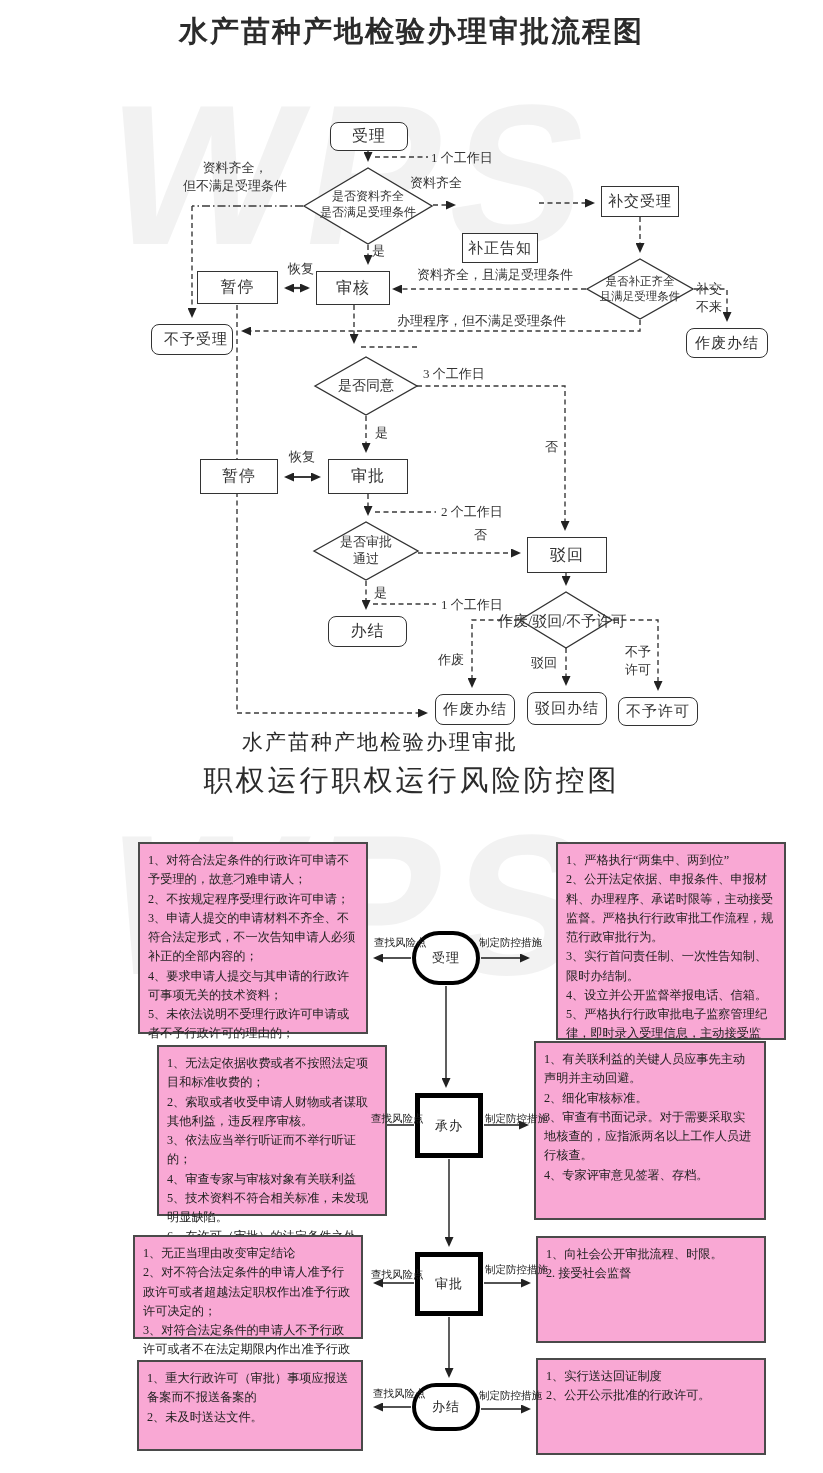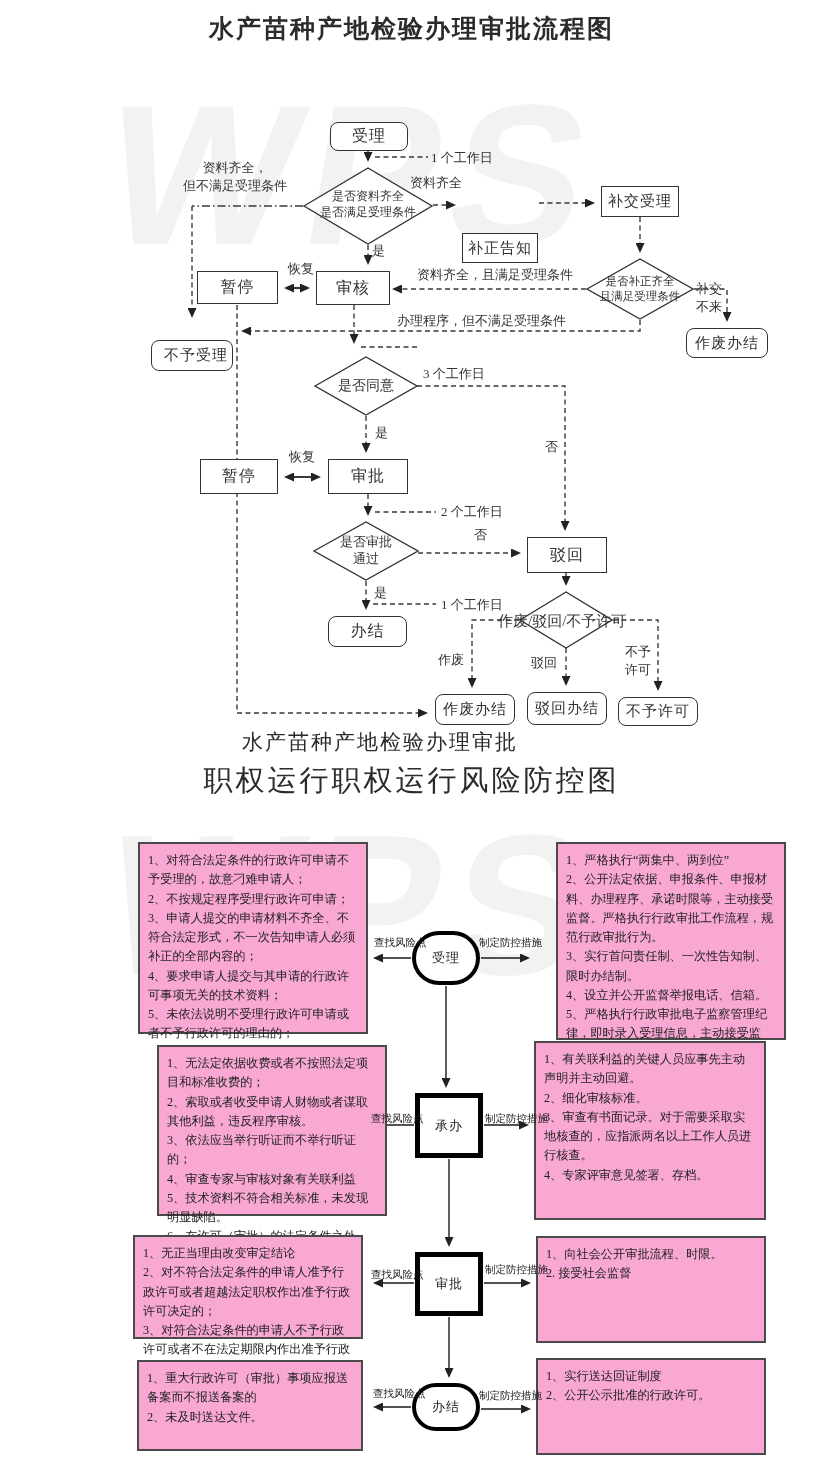--- a/index.html
+++ b/index.html
@@ -3,21 +3,21 @@
 <meta charset="utf-8">
 <style>
   html,body{margin:0;padding:0;background:#fff;}
   .page{position:relative;width:823px;height:1473px;background:#fff;overflow:hidden;
         font-family:"Liberation Serif","DejaVu Serif",serif;color:#2b2b2b;}
   .abs{position:absolute;}
   .wm{position:absolute;font-family:"Liberation Sans","DejaVu Sans",sans-serif;
       font-weight:bold;font-size:200px;letter-spacing:10px;color:rgba(130,130,130,0.10);
       transform:skewX(-10deg);z-index:0;user-select:none;}
   svg.layer{position:absolute;left:0;top:0;z-index:1;}
-  .t1{left:0;top:12px;width:823px;text-align:center;font-size:25px;font-weight:bold;
+  .t1{left:0;top:12px;width:823px;text-align:center;font-size:29px;font-weight:bold;
       font-family:"Liberation Sans","DejaVu Sans",sans-serif;letter-spacing:2px;z-index:3;}
   .cap{left:0;top:728px;width:760px;text-align:center;font-size:21px;letter-spacing:2px;z-index:3;}
   .t2{left:0;top:761px;width:823px;text-align:center;font-size:29px;letter-spacing:3px;z-index:3;}
   .nd,.nr{position:absolute;z-index:2;background:#fff;border:1.4px solid #333;
       display:flex;align-items:center;justify-content:center;font-size:15px;color:#333;
       letter-spacing:1px;box-sizing:border-box;}
   .nr{border-radius:8px;}
   .dtx{position:absolute;z-index:3;text-align:center;color:#333;white-space:pre-line;line-height:1.3;}
   .lb{position:absolute;z-index:3;font-size:13px;color:#333;white-space:pre-line;line-height:1.4;}
   .fbox{position:absolute;z-index:2;background:#f9a8d4;border:2px solid #4a4a4a;box-sizing:border-box;
@@ -105,21 +105,21 @@
   <div class="nr" style="left:330px;top:122px;width:78px;height:29px;font-size:16px;">受理</div>
   <div class="dtx" style="left:308px;top:189px;width:120px;font-size:12px;">是否资料齐全
 是否满足受理条件</div>
   <div class="nd" style="left:462px;top:188px;width:76px;height:30px;margin-top:45px;">补正告知</div>
   <div class="nd" style="left:601px;top:186px;width:78px;height:31px;">补交受理</div>
   <div class="dtx" style="left:589px;top:274px;width:102px;font-size:11.5px;">是否补正齐全
 且满足受理条件</div>
   <div class="nr" style="left:686px;top:328px;width:82px;height:30px;">作废办结</div>
   <div class="nd" style="left:197px;top:271px;width:81px;height:33px;font-size:16px;">暂停</div>
   <div class="nd" style="left:316px;top:271px;width:74px;height:34px;font-size:16px;">审核</div>
-  <div class="nr" style="left:151px;top:340px;width:82px;height:31px;padding-left:8px;">不予受理</div>
+  <div class="nr" style="left:151px;top:324px;width:82px;height:31px;padding-left:8px;">不予受理</div>
   <div class="dtx" style="left:316px;top:377px;width:100px;font-size:14px;">是否同意</div>
   <div class="nd" style="left:200px;top:459px;width:78px;height:35px;font-size:16px;">暂停</div>
   <div class="nd" style="left:328px;top:459px;width:80px;height:35px;font-size:16px;">审批</div>
   <div class="dtx" style="left:314px;top:534px;width:104px;font-size:13px;">是否审批
 通过</div>
   <div class="nd" style="left:527px;top:537px;width:80px;height:36px;font-size:16px;">驳回</div>
   <div class="nr" style="left:328px;top:616px;width:79px;height:31px;font-size:16px;">办结</div>
   <div class="nr" style="left:435px;top:694px;width:80px;height:31px;">作废办结</div>
   <div class="nr" style="left:527px;top:692px;width:80px;height:33px;">驳回办结</div>
   <div class="nr" style="left:618px;top:697px;width:80px;height:29px;">不予许可</div>

